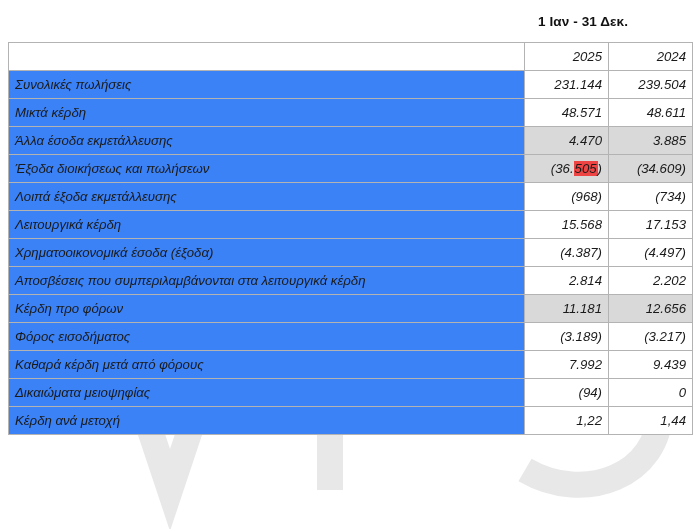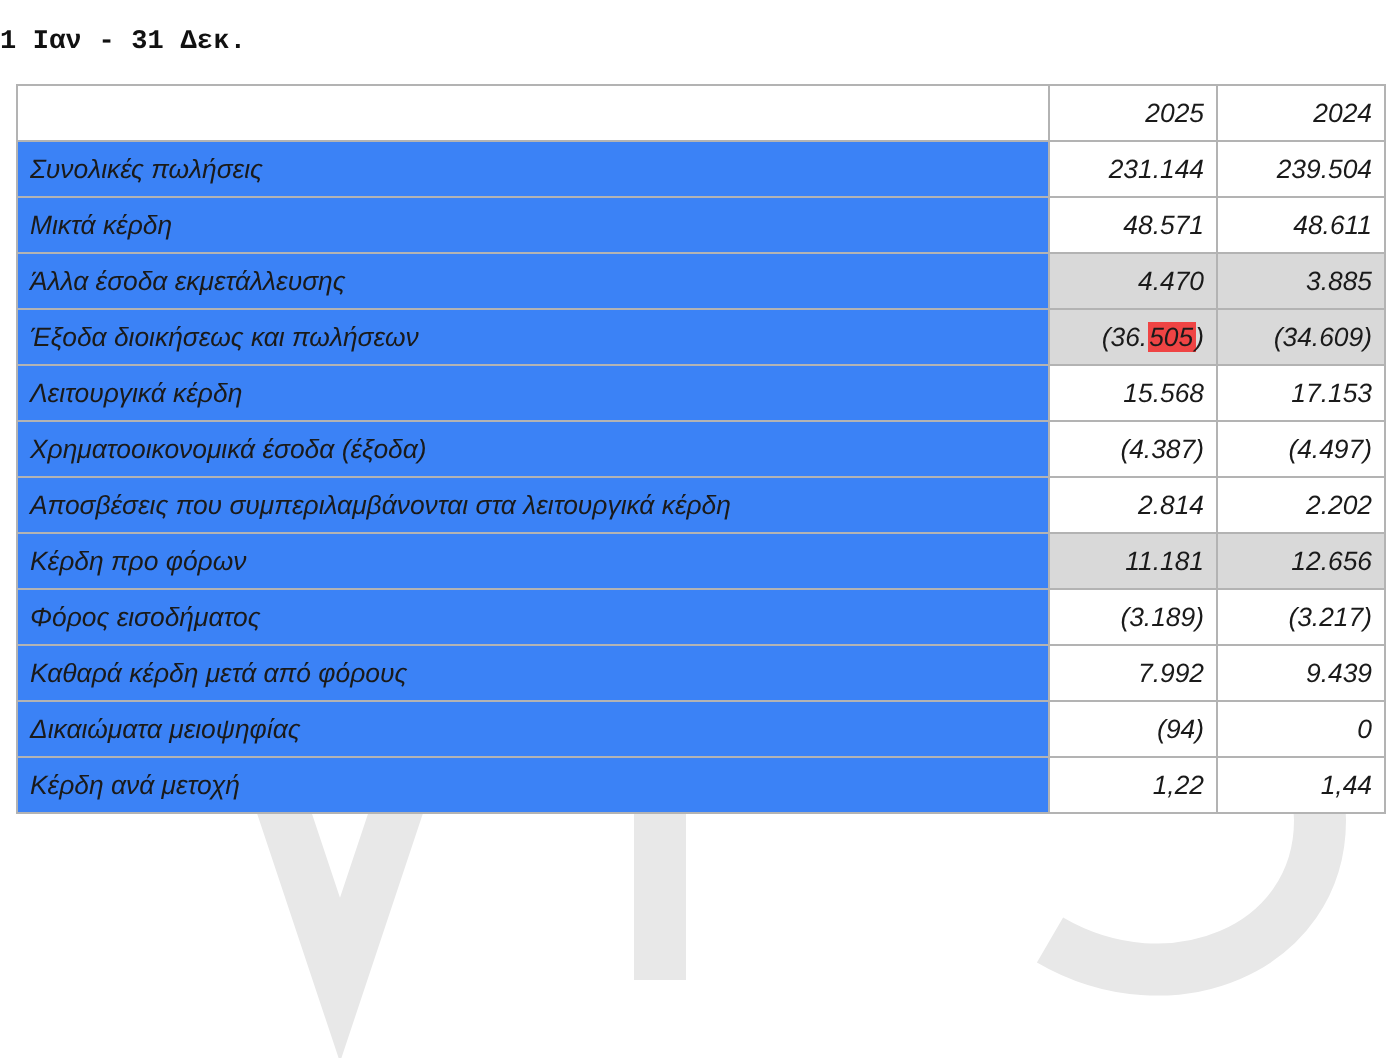--- a/index.html
+++ b/index.html
@@ -31,25 +31,25 @@
   }
 
   .page {
     position: relative;
     z-index: 1;
     padding: 0;
   }
 
   .period-row {
     display: flex;
+    justify-content: flex-end;
     align-items: center;
     height: 42px;
-    padding-right: 46px;
+    padding-right: 72px;
     box-sizing: border-box;
-    font-family: Liberation Mono, monospace;
   }
   .period-label {
     font-size: 13.5px;
     font-weight: bold;
     color: #111111;
     letter-spacing: 0.1px;
   }
 
   .table-wrap {
     margin: 0 8px 0 8px;
@@ -159,20 +159,25 @@
             <td class="lbl">Άλλα έσοδα εκμετάλλευσης</td>
             <td class="num shaded">4.470</td>
             <td class="num shaded">3.885</td>
           </tr>
           <tr>
             <td class="lbl">Έξοδα διοικήσεως και πωλήσεων</td>
             <td class="num shaded">(36.<span class="sel" style="background: #ef4444;">505</span>)</td>
             <td class="num shaded">(34.609)</td>
           </tr>
           <tr>
+            <td class="lbl">Λοιπά έξοδα εκμετάλλευσης</td>
+            <td class="num">(968)</td>
+            <td class="num">(734)</td>
+          </tr>
+          <tr>
             <td class="lbl">Λειτουργικά κέρδη</td>
             <td class="num">15.568</td>
             <td class="num">17.153</td>
           </tr>
           <tr>
             <td class="lbl">Χρηματοοικονομικά έσοδα (έξοδα)</td>
             <td class="num">(4.387)</td>
             <td class="num">(4.497)</td>
           </tr>
           <tr>

